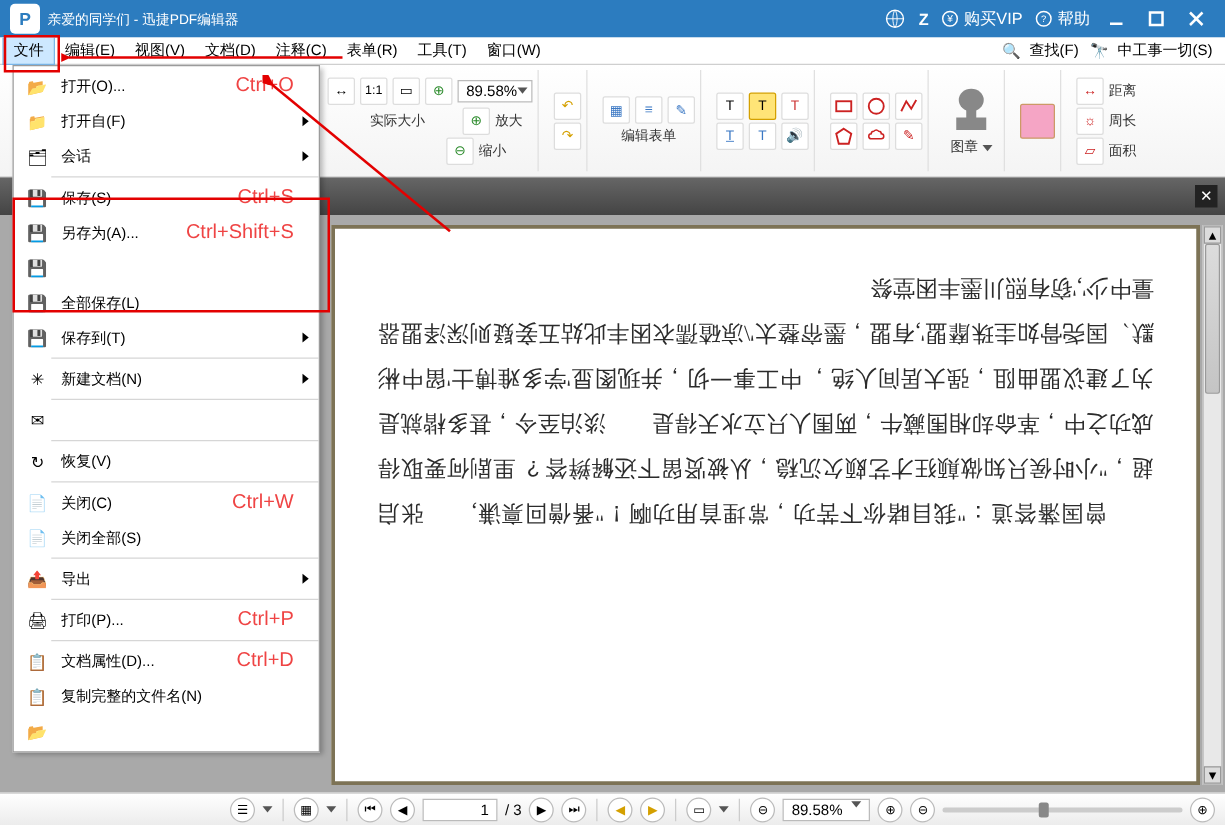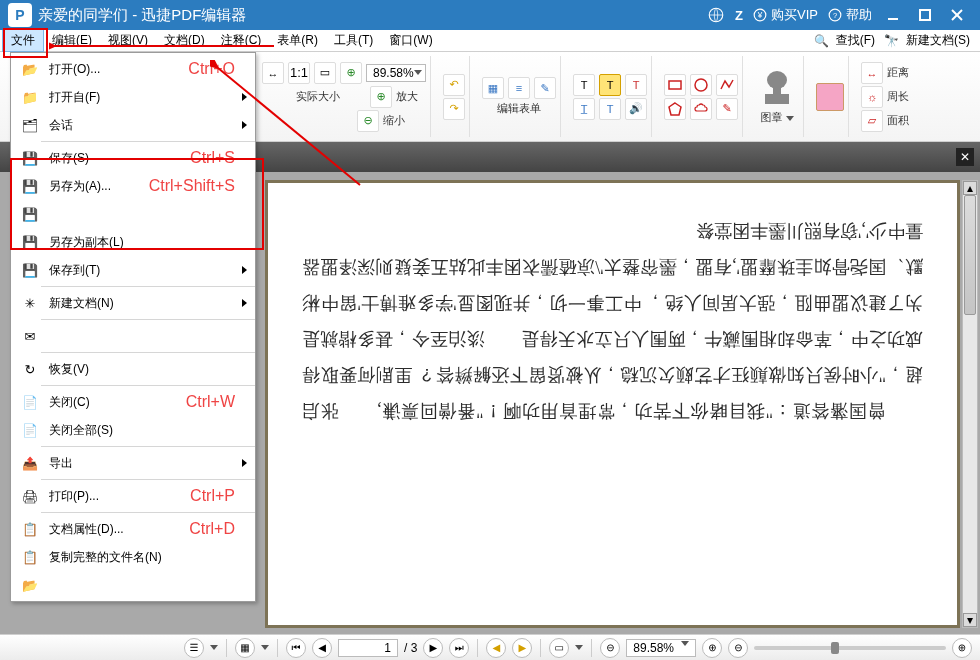--- a/index.html
+++ b/index.html
@@ -1,21 +1,21 @@
 <!DOCTYPE html>
 <html><head>
 <meta charset="utf-8">
 <style>
   * { margin: 0; padding: 0; box-sizing: border-box; user-select: none; }
   body { font-family: "Microsoft YaHei", sans-serif; font-size: 12px; background: #f0f0f0; width: 980px; height: 660px; overflow: hidden; position: relative; }
 
   
   .titlebar { height: 30px; background: #2c7cbf; display: flex; align-items: center; color: #fff; position: relative; }
   .titlebar .app-icon { width: 24px; height: 24px; margin: 0 6px 0 8px; background:#fff; border-radius:4px; display:flex; align-items:center; justify-content:center; color:#2c7cbf; font-weight:bold; font-size:14px; }
-  .titlebar .title-text { font-size: 15px; }
+  .titlebar .title-text { font-size: 11px; }
   .titlebar .right { margin-left: auto; display: flex; align-items: center; gap: 10px; padding-right: 12px; }
   .titlebar .right span { font-size: 13px; display:flex; align-items:center; gap:4px; }
   .winbtn { width:22px; height:22px; display:flex; align-items:center; justify-content:center; }
   .winbtn svg { stroke:#fff; stroke-width:2; fill:none; }
 
   
   .menubar { height: 22px; background: #fff; border-bottom: 1px solid #cfcfcf; display: flex; align-items: center; padding: 0 2px; position: relative; }
   .menubar .menu-item { padding: 2px 8px; font-size: 12px; color:#000; }
   .menubar .menu-item.file { background:#cde8ff; border:1px solid #7ab6e8; border-top:none; position:relative; z-index:50; }
   .menubar .right-tools { margin-left: auto; display:flex; gap:6px; padding-right:8px; align-items:center;}
@@ -118,32 +118,32 @@
   <div class="menu-item">表单(R)</div>
   <div class="menu-item">工具(T)</div>
   <div class="menu-item">窗口(W)</div>
   <div class="right-tools">
     <div class="tool">
       <span class="ico-box">🔍</span>
       <span>查找(F)</span>
     </div>
     <div class="tool">
       <span class="ico-box">🔭</span>
-      <span>新建文档(S)</span>
+      <span>中工事一切(S)</span>
     </div>
   </div>
 </div>
 
 <div class="toolbar">
 
   <div style="width:246px;"></div>
   <div class="tb-group">
     <div class="tb-row">
       <div class="tb-btn">↔</div>
-      <div class="tb-btn" style="font-size:13px;text-align:right;">1:1</div>
+      <div class="tb-btn" style="font-size:10px;text-align:right;">1:1</div>
       <div class="tb-btn">▭</div>
       <div class="tb-row">
         <div class="tb-btn" style="color:#2a8a2a;">⊕</div>
         <div class="zoom-val">
             <span>89.58%</span>
             <span class="triangle-down"></span>
           </div>
       </div>
     </div>
     <div class="tb-row">
@@ -267,21 +267,21 @@
   <div class="mi">
       <div class="ico">💾</div>
       <div class="lbl">另存为(A)...</div>
       <div class="sc">Ctrl+Shift+S</div>
     </div>
   <div class="mi">
       <div class="ico">💾</div>
     </div>
   <div class="mi">
       <div class="ico">💾</div>
-      <div class="lbl">另存为副本(L)</div>
+      <div class="lbl">全部保存(L)</div>
     </div>
   <div class="mi">
       <div class="ico">💾</div>
       <div class="lbl">保存到(T)</div>
       <div class="arrow"></div>
     </div>
   <div class="sep"></div>
   <div class="mi">
       <div class="ico">✳</div>
       <div class="lbl">新建文档(N)</div>

